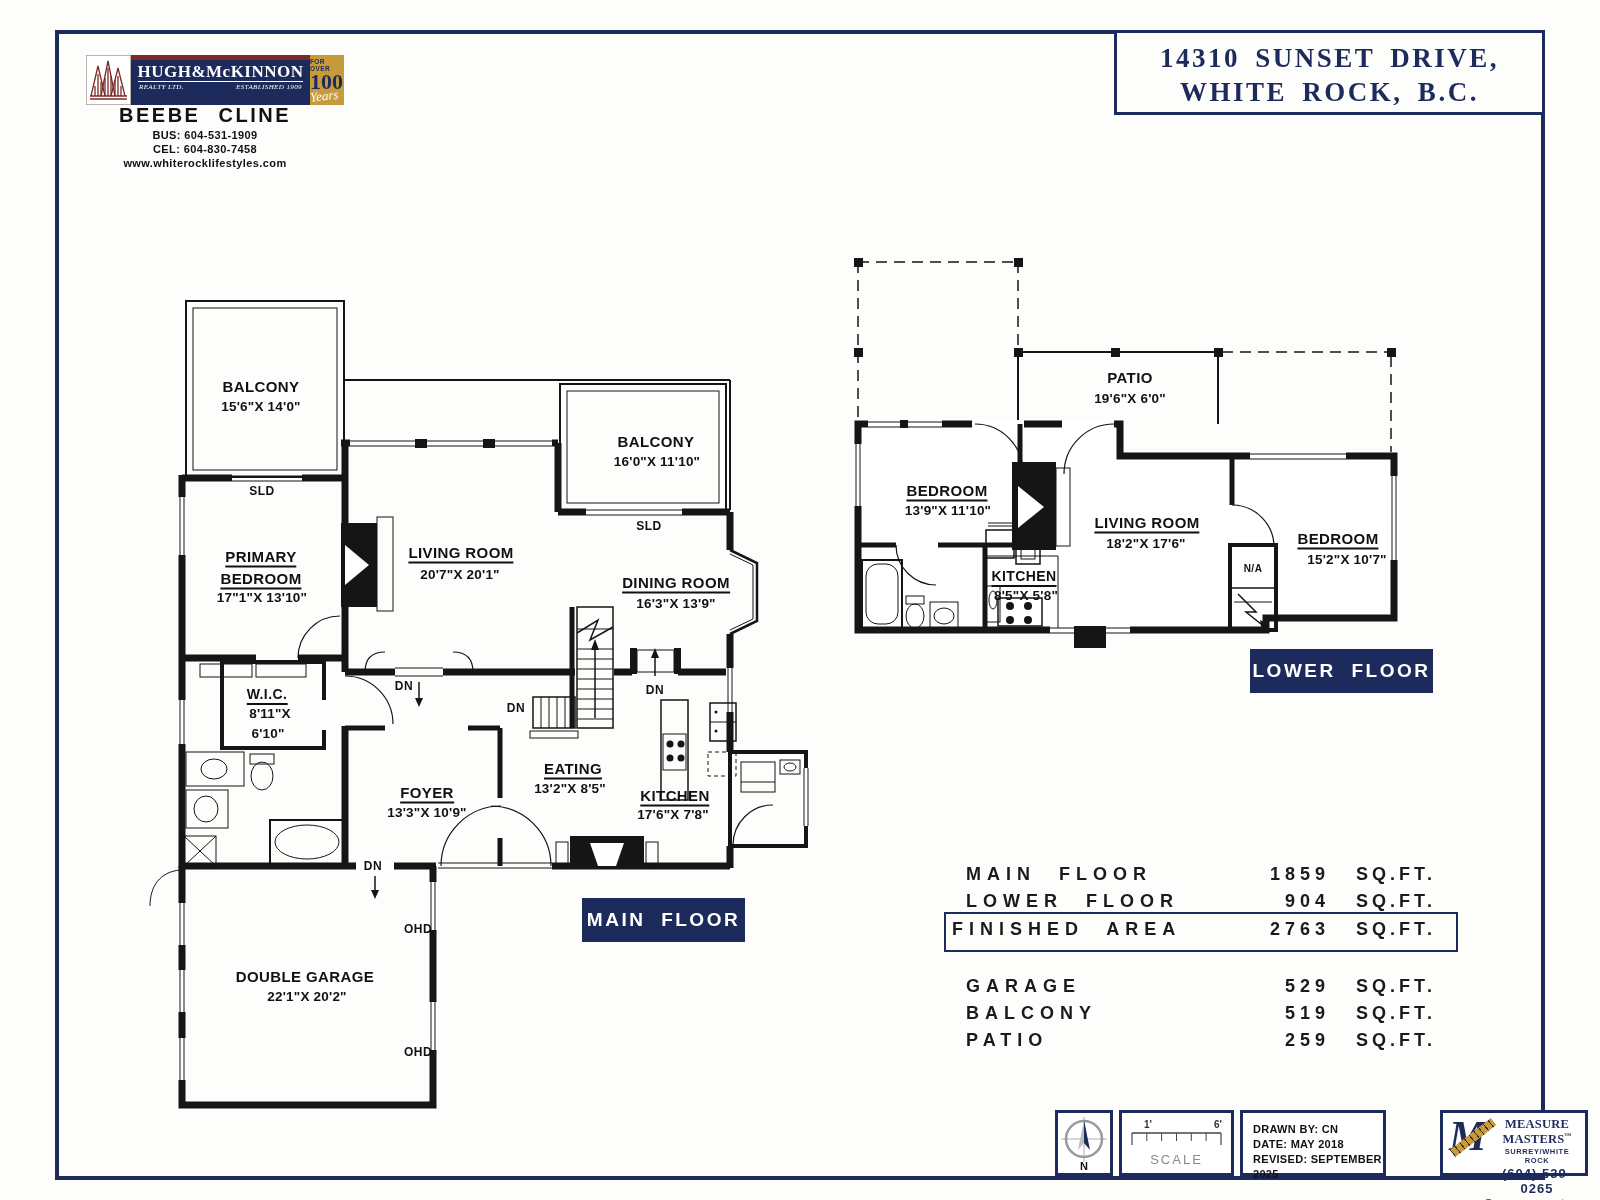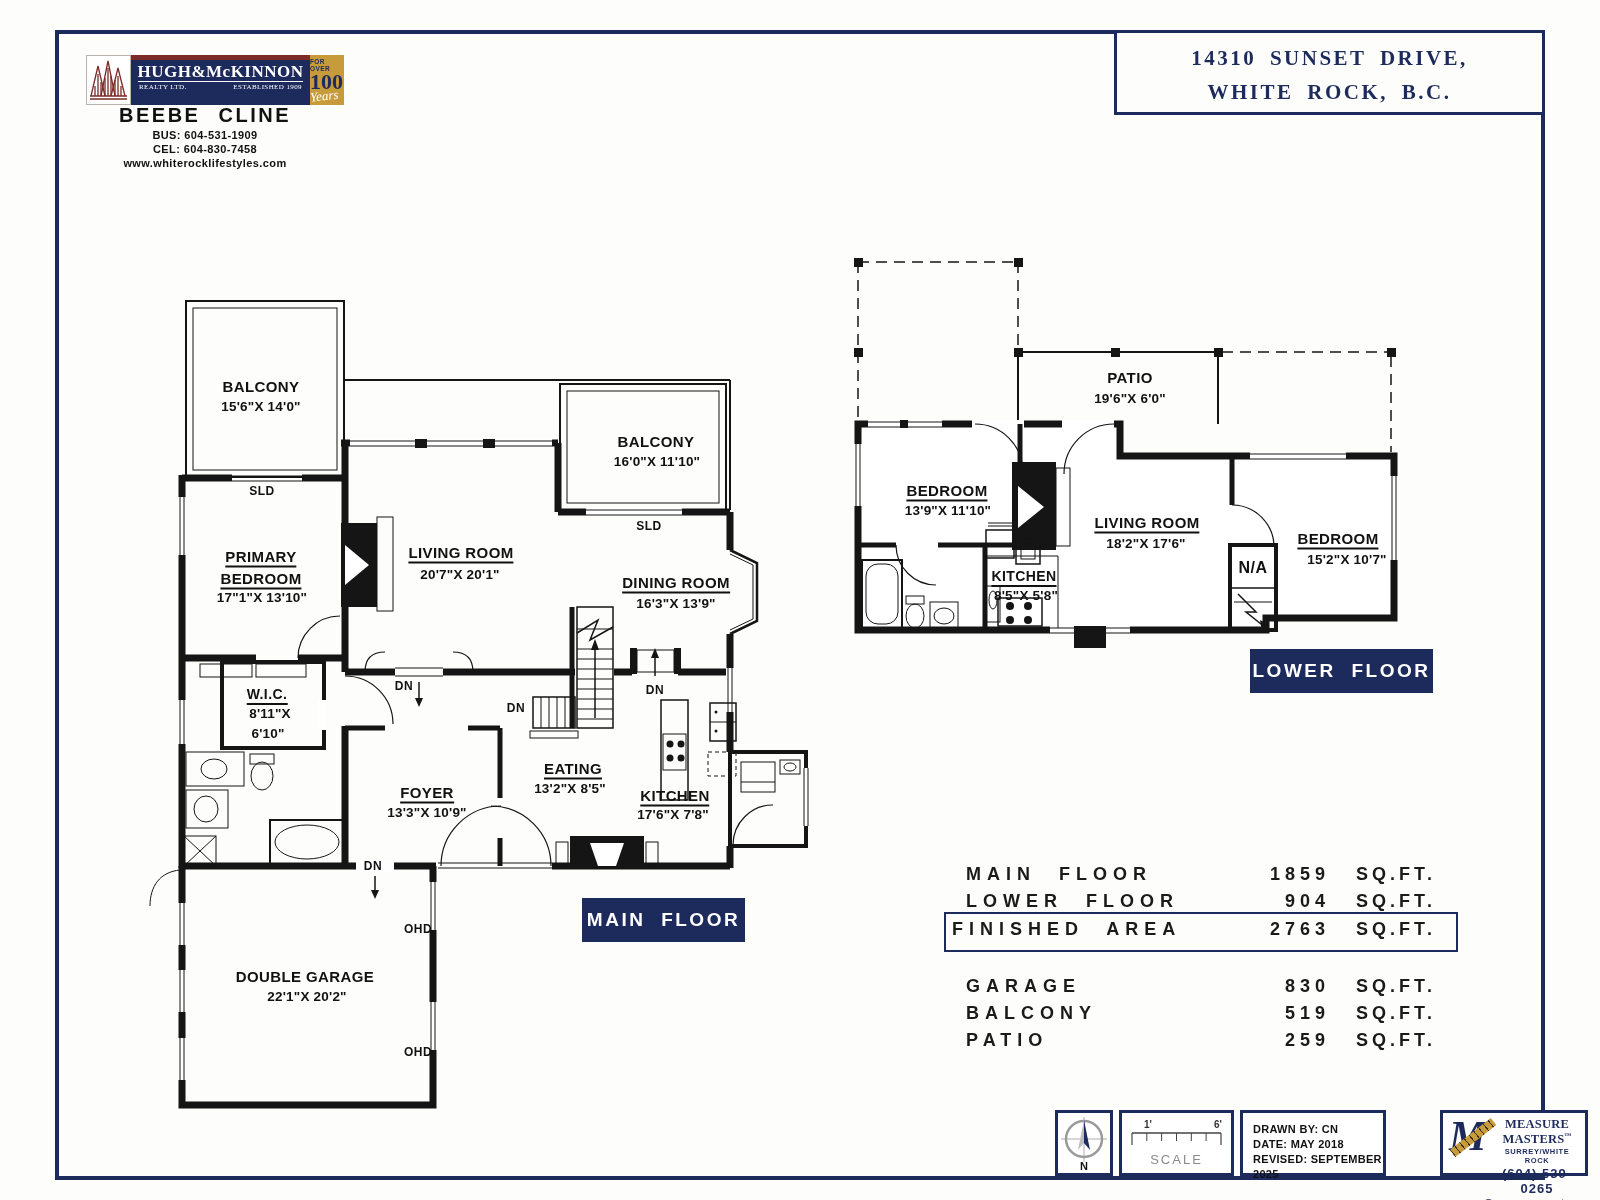--- a/index.html
+++ b/index.html
@@ -6,30 +6,30 @@
   #page{position:relative;width:1600px;height:1200px;background:#fdfdfb;font-family:"Liberation Sans",sans-serif;overflow:hidden;}
   .abs{position:absolute;}
   #page-border{position:absolute;left:55px;top:30px;width:1482px;height:1142px;border:4px solid #1d2a5c;}
   
   #logo{position:absolute;left:86px;top:55px;width:258px;height:50px;display:flex;}
   #logo-icon{width:45px;height:50px;background:#fff;border:1px solid #b9b4ae;box-sizing:border-box;}
   #logo-mid{flex:1;background:#1d2a5c;position:relative;color:#fff;}
   #logo-stripe{position:absolute;left:0;top:0;width:100%;height:5px;background:#7b2b28;}
   #logo-brand{font-family:"Liberation Serif",serif;font-weight:bold;font-size:17px;text-align:center;margin-top:8px;letter-spacing:.5px;line-height:17px;}
   #logo-line{border-top:1px solid #fff;margin:1px 7px 1px 7px;}
-  #logo-sub{display:flex;justify-content:space-between;padding:0 8px;font-family:"Liberation Serif",serif;font-size:7px;letter-spacing:.4px;}
+  #logo-sub{display:flex;justify-content:space-between;padding:0 8px;font-family:"Liberation Serif",serif;font-size:7px;letter-spacing:.4px;font-style:italic;}
   #logo-badge{width:34px;background:#c79b3c;text-align:left;color:#1d2a5c;position:relative;}
   #badge-top{font-size:6.5px;font-weight:bold;letter-spacing:.4px;margin-top:3px;}
   #badge-num{font-family:"Liberation Serif",serif;font-weight:bold;font-size:22px;line-height:19px;}
   #badge-years{font-family:"Liberation Serif",serif;font-style:italic;font-size:13px;color:#fff;margin-top:-3px;transform:rotate(-6deg);}
   #agent{position:absolute;left:80px;top:104px;width:250px;text-align:center;color:#111;}
   #agent-name{font-size:20px;font-weight:bold;letter-spacing:2.5px;word-spacing:10px;}
   .agent-line{font-size:11px;font-weight:bold;margin-top:2px;letter-spacing:.4px;}
   #address-box{position:absolute;left:1114px;top:30px;width:431px;height:85px;border:3px solid #1d2a5c;background:#fdfdfb;box-sizing:border-box;text-align:center;}
-  .addr-line{font-family:"Liberation Serif",serif;font-weight:bold;font-size:21px;color:#1d2a5c;letter-spacing:2.5px;word-spacing:6px;line-height:34px;}
+  .addr-line{font-family:"Liberation Serif",serif;font-weight:bold;font-size:27px;color:#1d2a5c;letter-spacing:2.5px;word-spacing:6px;line-height:34px;}
   #address-box .addr-line:first-child{margin-top:8px;}
   
   .lbl{position:absolute;transform:translate(-50%,-50%);white-space:nowrap;font-weight:bold;font-size:15px;color:#111;letter-spacing:.4px;text-align:center;}
   .dims{font-size:13.5px;letter-spacing:.2px;}
   .u{border-bottom:2px solid #111;padding-bottom:1px;}
   .ann{font-size:12px;letter-spacing:.5px;}
   .badge-floor{position:absolute;background:#1d2a5c;color:#fff;display:flex;align-items:center;justify-content:center;font-weight:bold;font-size:19px;letter-spacing:2.5px;word-spacing:8px;}
   
   .tbl-label,.tbl-val,.tbl-unit{position:absolute;font-weight:bold;font-size:18px;color:#1a1a1a;white-space:nowrap;}
   .tbl-label{letter-spacing:6px;word-spacing:12px;}
@@ -313,21 +313,21 @@
   <div class="lbl" style="left:1130px;top:377px;">PATIO</div>
   <div class="lbl dims" style="left:1130px;top:398px;">19'6"X  6'0"</div>
   <div class="lbl" style="left:947px;top:490px;"><span class="u">BEDROOM</span></div>
   <div class="lbl dims" style="left:948px;top:510px;">13'9"X  11'10"</div>
   <div class="lbl" style="left:1147px;top:522px;"><span class="u">LIVING ROOM</span></div>
   <div class="lbl dims" style="left:1146px;top:543px;">18'2"X  17'6"</div>
   <div class="lbl" style="left:1024px;top:576px;font-size:14px;"><span class="u">KITCHEN</span></div>
   <div class="lbl dims" style="left:1026px;top:595px;">8'5"X  5'8"</div>
   <div class="lbl" style="left:1338px;top:538px;"><span class="u">BEDROOM</span></div>
   <div class="lbl dims" style="left:1347px;top:559px;">15'2"X  10'7"</div>
-  <div class="lbl ann" style="left:1253px;top:568px;font-size:16px;">N/A</div>
+  <div class="lbl ann" style="left:1253px;top:568px;font-size:10px;">N/A</div>
 
   <div class="badge-floor" style="left:582px;top:898px;width:163px;height:44px;">MAIN FLOOR</div>
   <div class="badge-floor" style="left:1250px;top:649px;width:183px;height:44px;">LOWER FLOOR</div>
 
   <div id="logo">
     <div id="logo-icon">
       <svg width="43" height="48" viewBox="0 0 43 48">
         <g stroke="#7b2b28" stroke-width="1.3" fill="none">
           <path d="M4,40 L11,10 L18,40"></path>
           <path d="M14,40 L21,5 L28,40"></path>
@@ -367,21 +367,21 @@
   <div class="tbl-label" style="left:966px;top:864px;">MAIN FLOOR</div>
   <div class="tbl-val" style="left:1180px;top:864px;">1859</div>
   <div class="tbl-unit" style="left:1356px;top:864px;">SQ.FT.</div>
   <div class="tbl-label" style="left:966px;top:891px;">LOWER FLOOR</div>
   <div class="tbl-val" style="left:1180px;top:891px;">904</div>
   <div class="tbl-unit" style="left:1356px;top:891px;">SQ.FT.</div>
   <div class="tbl-label" style="left:952px;top:919px;">FINISHED AREA</div>
   <div class="tbl-val" style="left:1180px;top:919px;">2763</div>
   <div class="tbl-unit" style="left:1356px;top:919px;">SQ.FT.</div>
   <div class="tbl-label" style="left:966px;top:976px;">GARAGE</div>
-  <div class="tbl-val" style="left:1180px;top:976px;">830</div>
+  <div class="tbl-val" style="left:1180px;top:976px;">529</div>
   <div class="tbl-unit" style="left:1356px;top:976px;">SQ.FT.</div>
   <div class="tbl-label" style="left:966px;top:1003px;">BALCONY</div>
   <div class="tbl-val" style="left:1180px;top:1003px;">519</div>
   <div class="tbl-unit" style="left:1356px;top:1003px;">SQ.FT.</div>
   <div class="tbl-label" style="left:966px;top:1030px;">PATIO</div>
   <div class="tbl-val" style="left:1180px;top:1030px;">259</div>
   <div class="tbl-unit" style="left:1356px;top:1030px;">SQ.FT.</div>
 
   <div class="fcell" style="left:1055px;top:1110px;width:58px;height:66px;">
     <svg width="52" height="48" viewBox="0 0 52 48" style="display:block;margin:3px auto 0 auto;">

